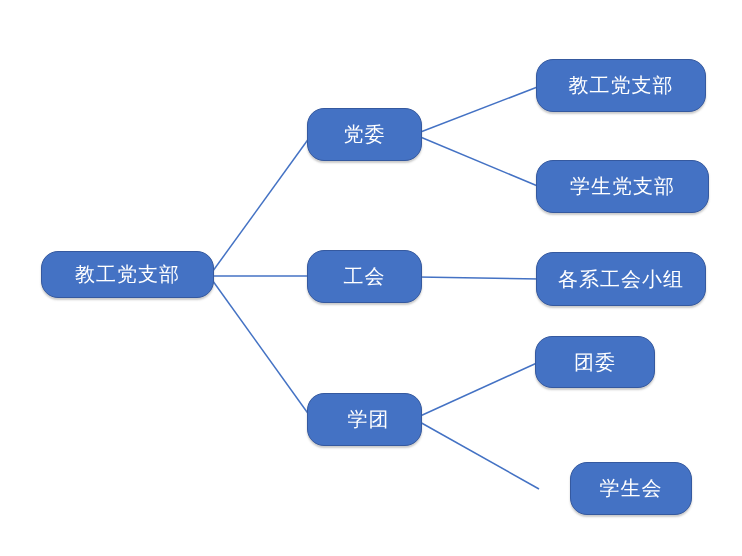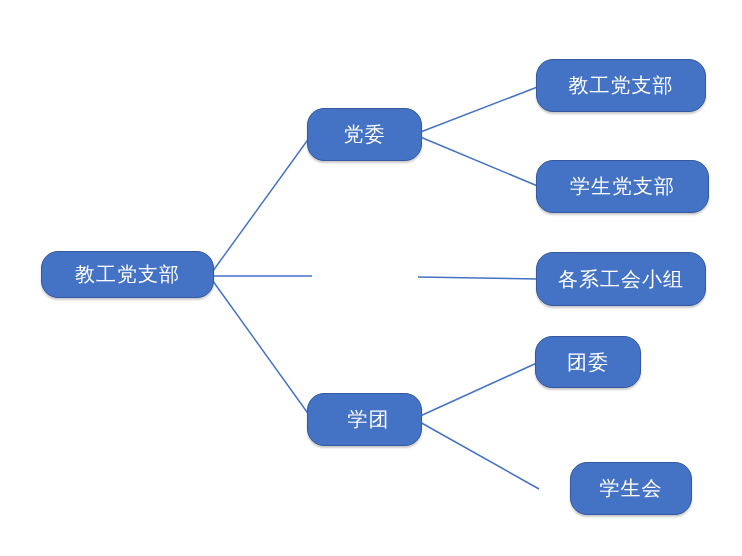--- a/index.html
+++ b/index.html
@@ -33,21 +33,21 @@
     cursor: default;
   }
   
   .n-root        { left: 41px;  top: 251px; width: 173px; height: 47px; }
   .n-dangwei     { left: 307px; top: 108px; width: 115px; height: 53px; }
   .n-gonghui     { left: 307px; top: 250px; width: 115px; height: 53px; }
   .n-xuetuan     { left: 307px; top: 393px; width: 115px; height: 53px; padding-left: 8px; }
   .n-jiaogong    { left: 536px; top: 59px;  width: 170px; height: 53px; }
   .n-xsdzb       { left: 536px; top: 160px; width: 173px; height: 53px; }
   .n-gexi        { left: 536px; top: 252px; width: 170px; height: 54px; align-items: center; }
-  .n-tuanwei     { left: 535px; top: 336px; width: 106px; height: 52px; font-family: Liberation Mono, monospace; }
+  .n-tuanwei     { left: 535px; top: 336px; width: 120px; height: 52px; font-family: Liberation Mono, monospace; }
   .n-xueshenghui { left: 535px; top: 462px; width: 122px; height: 53px; margin-left: 35px; }
 </style>
 </head>
 <body>
 
 <div class="canvas">
 
   <svg class="connectors" viewBox="0 0 742 556" xmlns="http://www.w3.org/2000/svg">
     <line x1="210" y1="275" x2="312" y2="134" stroke="#4472C4" stroke-width="1.5"></line>
     <line x1="210" y1="276" x2="312" y2="276" stroke="#4472C4" stroke-width="1.5"></line>
@@ -60,20 +60,23 @@
   </svg>
 
   <div class="node n-root">
     <span>教工党支部</span>
   </div>
 
   <div class="node n-dangwei">
     <span>党委</span>
   </div>
 
+  <div class="node n-gonghui">
+    <span>工会</span>
+  </div>
 
   <div class="node n-xuetuan">
     <span>学团</span>
   </div>
 
   <div class="node n-jiaogong">
     <span>教工党支部</span>
   </div>
 
   <div class="node n-xsdzb">

